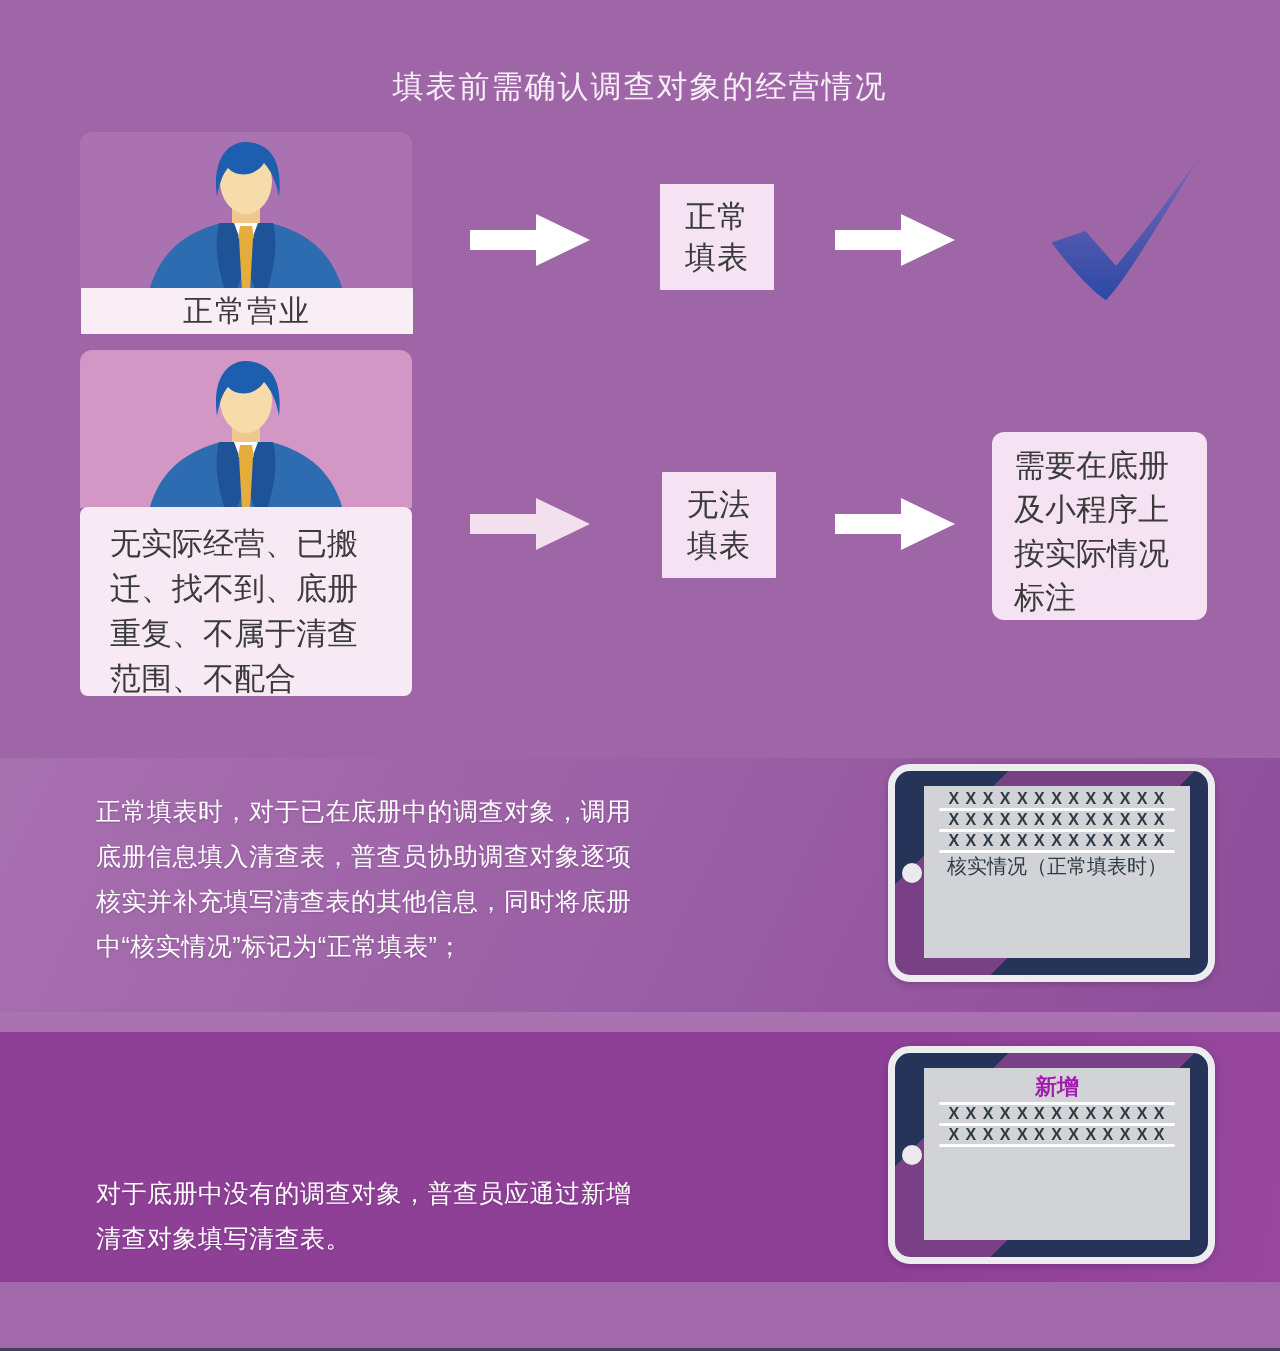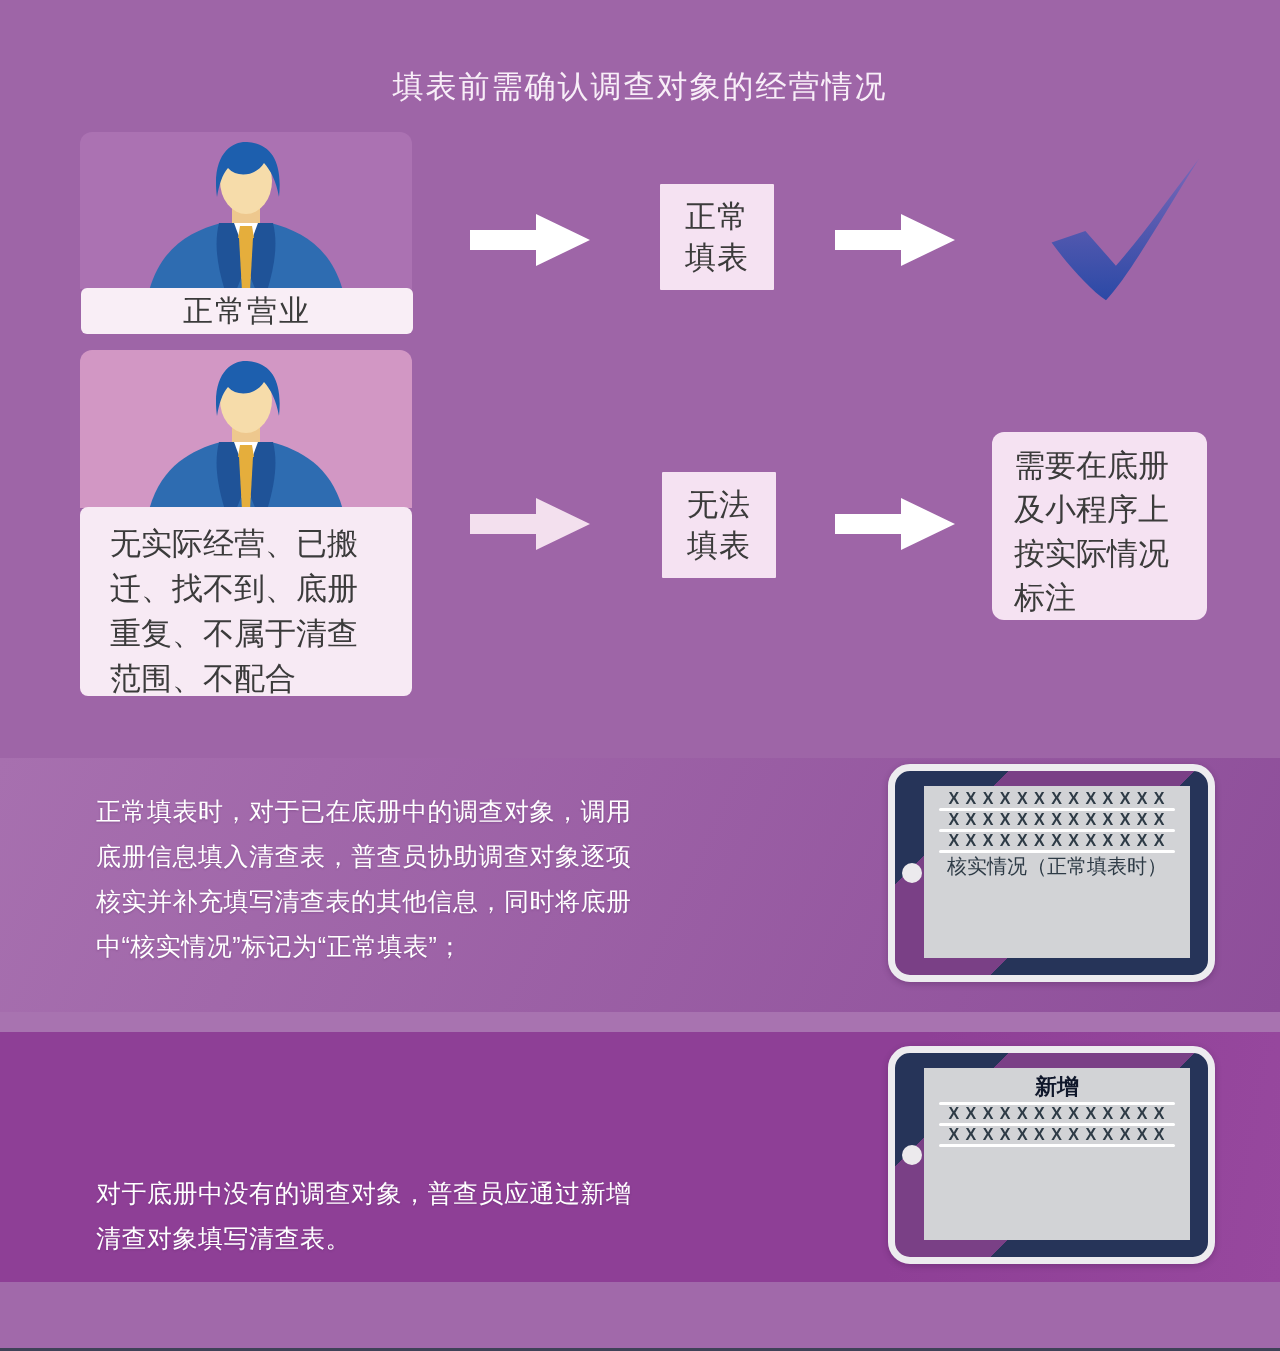--- a/index.html
+++ b/index.html
@@ -17,21 +17,21 @@
   .title{position:absolute;top:66px;left:0;width:1280px;margin:0;text-align:center;
          font-size:31px;font-weight:500;color:#f8eef8;letter-spacing:2px;}
 
   
   .photo{position:absolute;overflow:hidden;}
   .card1-photo{left:80px;top:132px;width:332px;height:157px;background:#ab72b2;border-radius:12px 12px 0 0;}
   .card2-photo{left:80px;top:350px;width:332px;height:158px;background:#d297c4;border-radius:12px 12px 0 0;}
   .avatar{position:absolute;left:50%;bottom:-2px;transform:translateX(-50%);width:240px;height:150px;}
 
   .card1-label{position:absolute;left:81px;top:288px;width:332px;height:46px;background:#f9eef6;
-               border-radius:6px;display:flex;align-items:center;justify-content:center;
+               border-radius:1px;display:flex;align-items:center;justify-content:center;
                font-size:30px;font-weight:500;color:#3b3b3b;letter-spacing:2px;}
   .card2-text{position:absolute;left:80px;top:507px;width:332px;height:189px;background:#f7eaf4;
               border-radius:8px;box-sizing:border-box;padding:14px 8px 0 30px;
               font-size:31px;font-weight:500;line-height:45px;color:#3b3b3b;white-space:pre-line;}
 
   
   .arrow{position:absolute;width:120px;height:52px;background:#ffffff;
          clip-path:polygon(0 31%,55% 31%,55% 0,100% 50%,55% 100%,55% 69%,0 69%);}
   .arrow-1{left:470px;top:214px;}
   .arrow-2{left:835px;top:214px;}
@@ -64,21 +64,21 @@
   .tablet-1{left:888px;top:764px;}
   .tablet-2{left:888px;top:1046px;}
   .home-btn{position:absolute;left:7px;top:50%;margin-top:-10px;width:20px;height:20px;border-radius:50%;
             background:#eceaed;}
   .screen-panel{position:absolute;left:29px;top:15px;width:266px;height:172px;background:#d2d3d6;
                 display:flex;flex-direction:column;justify-content:flex-start;align-items:center;
                 box-sizing:border-box;padding:4px 10px;}
   .xrow{font-size:16px;font-weight:bold;letter-spacing:1px;color:#2e3b46;white-space:nowrap;}
   .divider{width:96%;height:3px;background:#ffffff;border-radius:2px;}
   .screen-caption{font-size:20px;font-weight:500;color:#2e3b46;white-space:nowrap;}
-  .screen-title{font-size:22px;font-weight:bold;color:#0f172a;}
+  .screen-title{font-size:22px;font-weight:bold;color:#a21caf;}
 </style>
 </head>
 <body>
 
 <div class="poster">
 
   <div class="band band-verify"></div>
   <div class="band band-strip"></div>
   <div class="band band-add"></div>
   <div class="band band-footer"></div>

